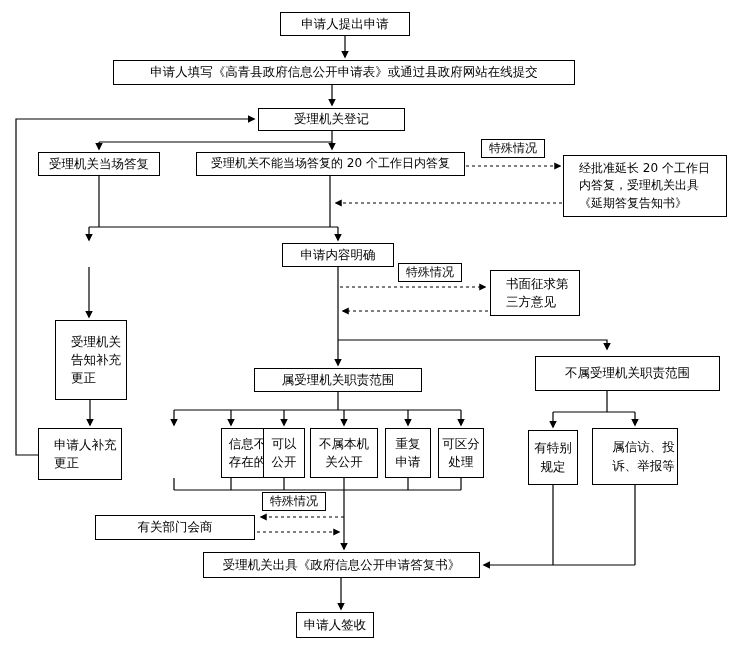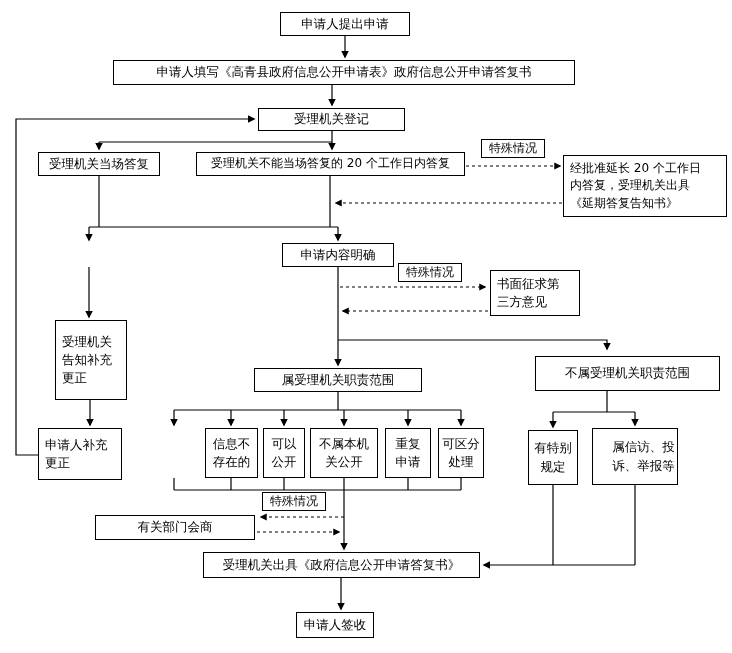--- a/index.html
+++ b/index.html
@@ -28,42 +28,42 @@
     display:flex;
     align-items:center;
     justify-content:center;
     text-align:center;
     white-space:pre-line;
     z-index:2;
   }
   .ta-left {
     justify-content:flex-start;
     text-align:left;
-    padding-left:6px;
+    padding-left:15px;
     padding-right:3px;
   }
   .small-label { font-size:12px; }
 
   #n-apply      {left:280px; top:12px;  width:130px; height:24px;}
   #n-fillform   {left:113px; top:60px;  width:462px; height:25px;}
   #n-register   {left:258px; top:108px; width:147px; height:23px;}
   #n-onspot     {left:38px;  top:152px; width:122px; height:24px;}
   #n-within20   {left:196px; top:152px; width:269px; height:24px; font-size:12px;}
   #n-special1   {left:481px; top:139px; width:64px;  height:19px;}
   #n-extend     {left:563px; top:155px; width:164px; height:62px; font-size:12px;}
   #n-unclear    {left:30px;  top:243px; width:118px; height:24px;}
   #n-clear      {left:282px; top:243px; width:112px; height:24px;}
   #n-special2   {left:398px; top:263px; width:64px;  height:19px;}
   #n-thirdparty {left:490px; top:270px; width:90px;  height:46px;}
   #n-notify     {left:55px;  top:320px; width:72px;  height:80px;}
   #n-supplement {left:38px;  top:428px; width:84px;  height:52px;}
   #n-inscope    {left:254px; top:368px; width:168px; height:24px;}
   #n-outscope   {left:515px; top:356px; width:185px; height:35px;margin-left:20px;}
   #n-b1 {left:148px; top:428px; width:52px; height:50px;}
-  #n-b2 {left:205px; top:428px; width:53px; height:50px;}
+  #n-b2 {left:221px; top:428px; width:53px; height:50px;}
   #n-b3 {left:263px; top:428px; width:42px; height:50px;}
   #n-b4 {left:310px; top:428px; width:68px; height:50px;}
   #n-b5 {left:385px; top:428px; width:46px; height:50px;}
   #n-b6 {left:438px; top:428px; width:46px; height:50px;}
   #n-b7 {left:528px; top:430px; width:50px; height:55px;}
   #n-b8 {left:592px; top:428px; width:86px; height:57px;padding-left:17px;}
   #n-special3   {left:262px; top:492px; width:64px;  height:19px;}
   #n-consult    {left:95px;  top:515px; width:160px; height:25px;}
   #n-reply      {left:203px; top:552px; width:277px; height:26px;}
   #n-sign       {left:296px; top:612px; width:78px;  height:26px;}
@@ -115,21 +115,21 @@
       <path d="M466,166 H560" marker-end="url(#arr)"></path>
       <path d="M562,203 H336" marker-end="url(#arr)"></path>
       <path d="M340,287 H485" marker-end="url(#arr)"></path>
       <path d="M488,311 H343" marker-end="url(#arr)"></path>
       <path d="M344,517 H261" marker-end="url(#arr)"></path>
       <path d="M257,532 H339" marker-end="url(#arr)"></path>
     </g>
   </svg>
 
   <div class="node" id="n-apply">申请人提出申请</div>
-  <div class="node" id="n-fillform">申请人填写《高青县政府信息公开申请表》政府信息公开申请答复书</div>
+  <div class="node" id="n-fillform">申请人填写《高青县政府信息公开申请表》或通过县政府网站在线提交</div>
   <div class="node" id="n-register">受理机关登记</div>
   <div class="node" id="n-onspot">受理机关当场答复</div>
   <div class="node" id="n-within20">受理机关不能当场答复的 20 个工作日内答复</div>
   <div class="node small-label" id="n-special1">特殊情况</div>
   <div class="node ta-left" id="n-extend">经批准延长 20 个工作日
 内答复，受理机关出具
 《延期答复告知书》</div>
   <div class="node" id="n-clear">申请内容明确</div>
   <div class="node small-label" id="n-special2">特殊情况</div>
   <div class="node ta-left" id="n-thirdparty">书面征求第

